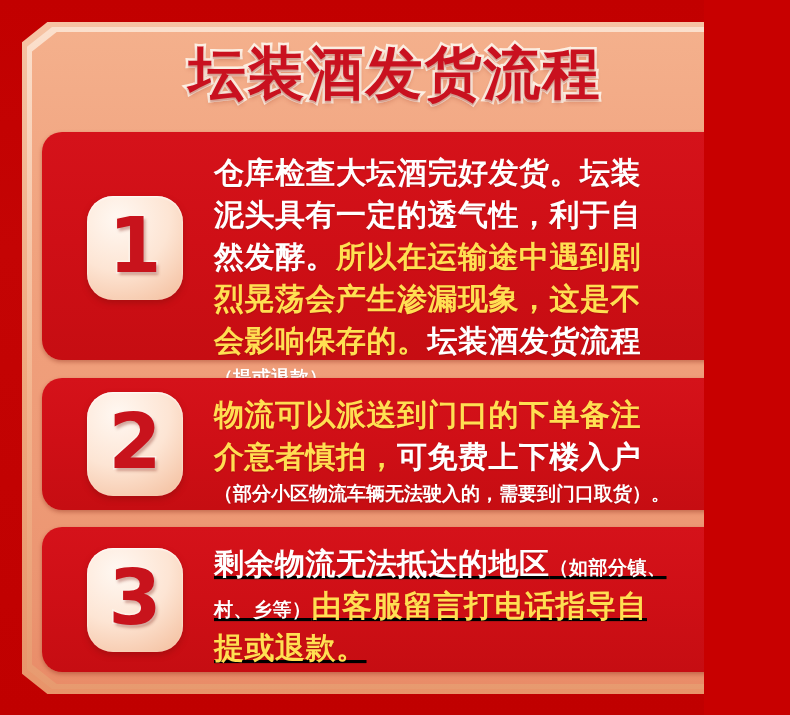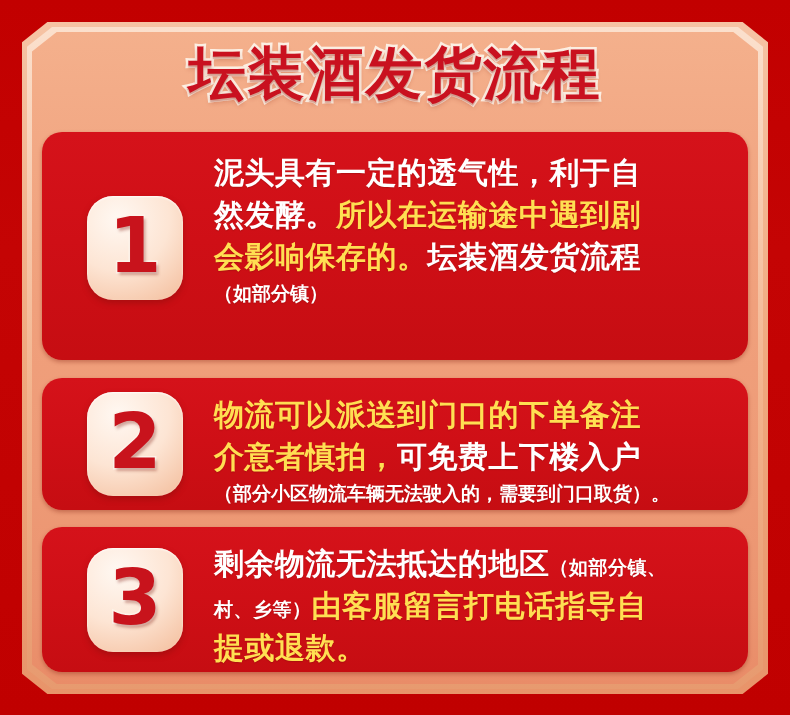--- a/index.html
+++ b/index.html
@@ -9,21 +9,21 @@
   body {
     width: 790px;
     height: 715px;
     overflow: hidden;
     background: #c80000;
     font-family: "DejaVu Sans", "Liberation Sans", sans-serif;
   }
 
   .poster {
     position: relative;
-    width: 790px;
+    width: 704px;
     height: 715px;
     background: linear-gradient(180deg, #c20000 0%, #c40404 35%, #c00000 100%);
     overflow: hidden;
   }
 
   
   .plaque-outer {
     position: absolute;
     left: 22px;
     top: 22px;
@@ -171,21 +171,21 @@
   .note-line {
     font-family: "DejaVu Sans", "Liberation Sans", sans-serif;
     font-weight: bold;
     font-size: 19px;
     line-height: 30px;
     color: #ffffff;
     text-shadow: 0 1px 1px rgba(110, 15, 10, 0.30);
   }
   .card-1 .body-col { padding-top: 2px; }
   .card-2 .body-col { padding-top: 4px; text-align: left; }
-  .card-3 .body-col { padding-top: 4px; }
+  .card-3 .body-col { padding-top: 4px; text-decoration: underline; }
 </style>
 </head>
 <body>
 
 <div class="poster">
 
   <div class="plaque-outer"></div>
   <div class="plaque-mid"></div>
   <div class="plaque"></div>
 
@@ -196,29 +196,35 @@
   <div class="cards">
 
     <div class="card card-1">
       <div class="badge-col">
         <div class="badge">
           <span class="badge-num">1</span>
         </div>
       </div>
       <div class="body-col">
         <div class="line">
+          <span class="c-white">仓库检查大坛酒完好发货。坛装</span>
+        </div>
+        <div class="line">
           <span class="c-white">泥头具有一定的透气性，利于自</span>
         </div>
         <div class="line">
           <span class="c-white">然发酵。</span><span class="c-yellow">所以在运输途中遇到剧</span>
         </div>
         <div class="line">
+          <span class="c-yellow">烈晃荡会产生渗漏现象，这是不</span>
+        </div>
+        <div class="line">
           <span class="c-yellow">会影响保存的。</span><span class="c-white">坛装酒发货流程</span>
         </div>
-        <div class="note-line">（如部分镇）</div>
+        <div class="note-line">（提或退款）</div>
       </div>
     </div>
 
     <div class="card card-2">
       <div class="badge-col">
         <div class="badge">
           <span class="badge-num">2</span>
         </div>
       </div>
       <div class="body-col">

